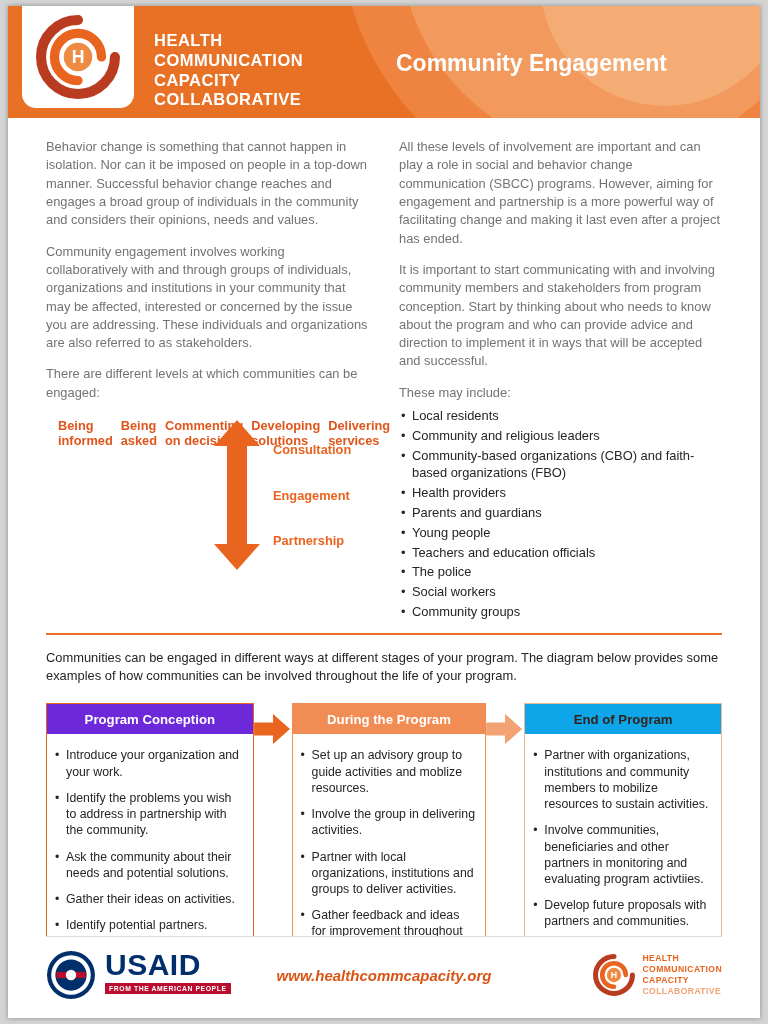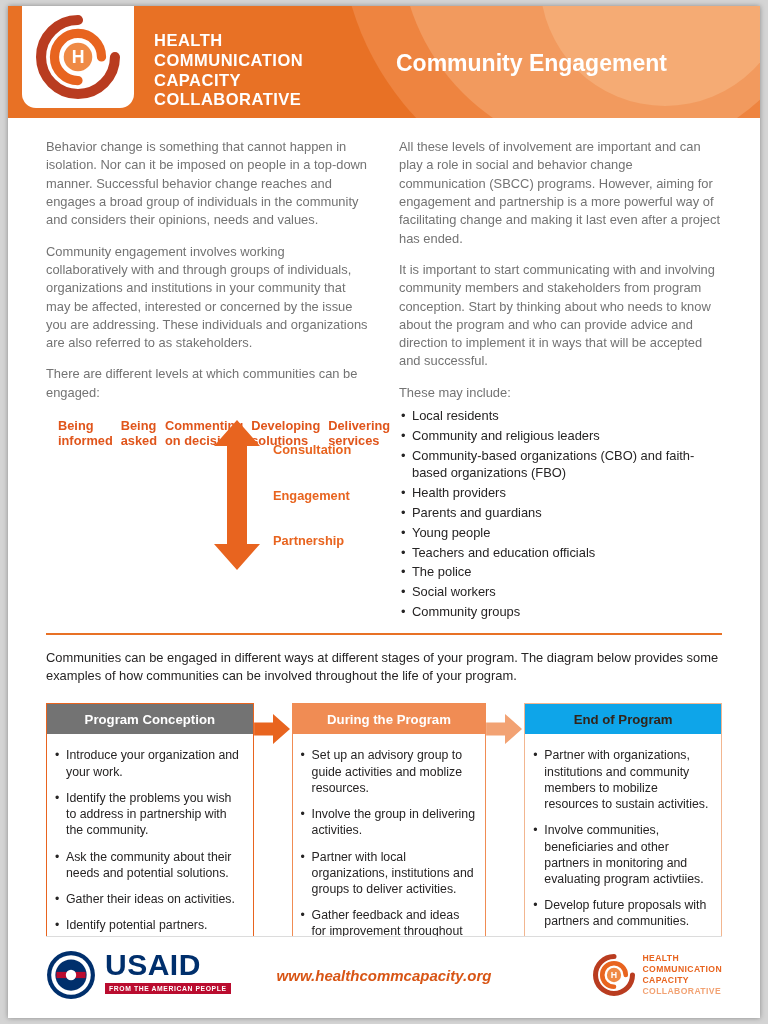--- a/index.html
+++ b/index.html
@@ -39,21 +39,21 @@
   .divider{border:none;border-top:2px solid #e87125;margin:10px 0 14px;}
   .diagram-intro{font-size:12.9px;line-height:1.42;color:#262424;margin:0 0 18px;}
 
   
   .stages{display:flex;align-items:flex-start;}
   .stage{border:1px solid;display:flex;flex-direction:column;background:#fff;}
   .stage1{width:207px;border-color:#e8641f;}
   .stage2{width:194px;border-color:#f08c54;}
   .stage3{width:197px;border-color:#f2b690;}
   .stage-header{height:30px;display:flex;align-items:center;justify-content:center;font-weight:700;font-size:13.2px;}
-  .stage1 .stage-header{background:#737373;color:#fff;}
+  .stage1 .stage-header{background:#6d28d9;color:#fff;}
   .stage2 .stage-header{background:#f08c54;color:#fff;}
   .stage3 .stage-header{background:#0ea5e9;color:#32241a;}
   .stage-body{padding:13px 9px 4px 8px;}
   .stage1 .stage-body{min-height:232px;}
   .stage2 .stage-body{min-height:224px;}
   .stage3 .stage-body{min-height:236px;}
   .stage-item{display:flex;font-size:12.3px;line-height:1.32;color:#262424;margin-bottom:10px;}
   .stage-item .bullet{width:11px;flex-shrink:0;}
   .arrow-gap{width:38px;display:flex;justify-content:center;align-items:flex-start;padding-top:9px;flex-shrink:0;}
 

